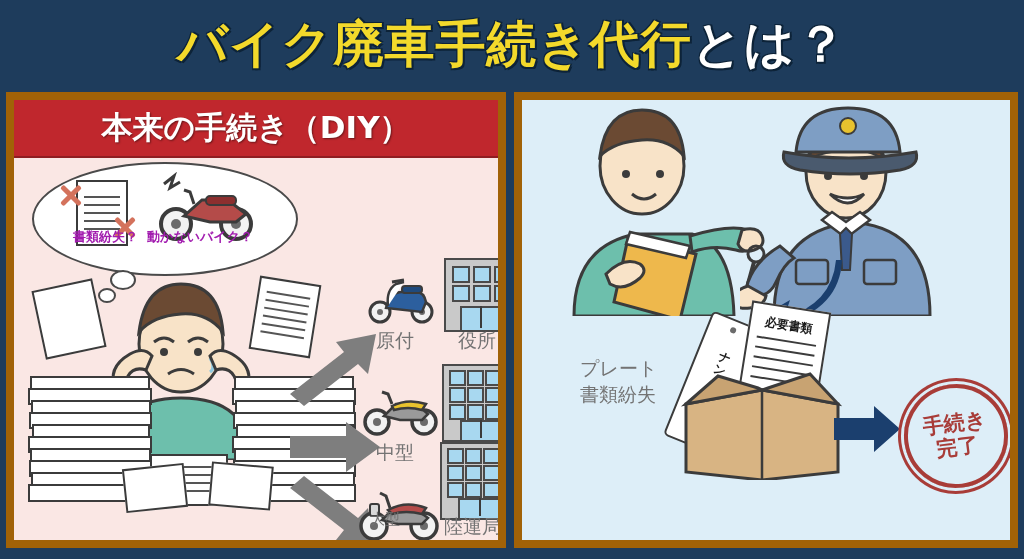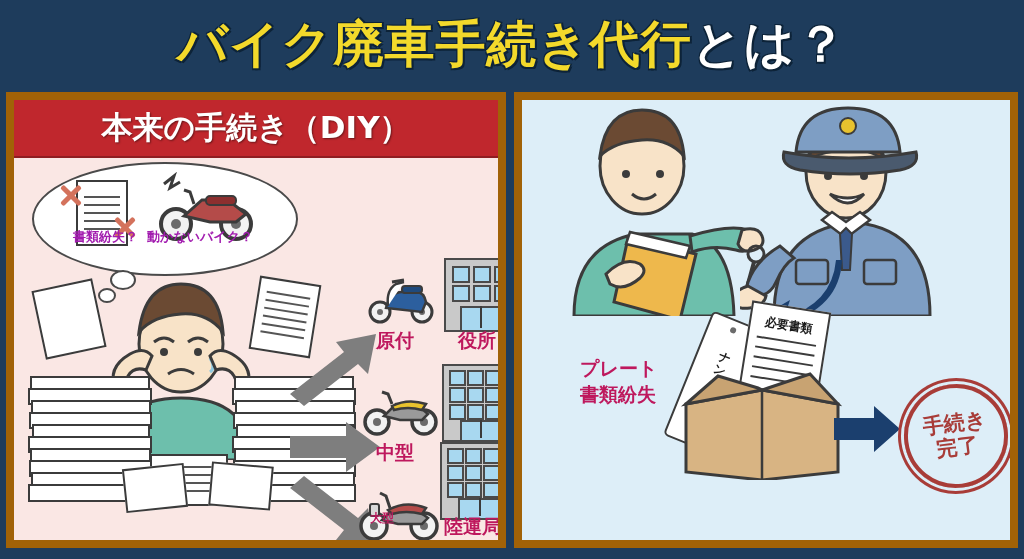--- a/index.html
+++ b/index.html
@@ -33,21 +33,21 @@
     height:56px;display:flex;align-items:center;justify-content:center;
     font-size:31px;font-weight:bold;color:#fff;white-space:nowrap;
     text-shadow:1px 1px 2px rgba(0,0,0,.45);
   }
   .head-red{background:#c0272d;border-bottom:2px solid #8f1d22;}
   .head-blue{background:#1c74ba;border-bottom:2px solid #145a91;}
   .panel-body{position:relative;width:100%;height:398px;}
 
   
   .ln{position:absolute;background:#3b3b3b;}
-  .lbl{position:absolute;font-weight:bold;color:#be185d;white-space:nowrap;}
+  .lbl{position:absolute;font-weight:normal;color:#737373;white-space:nowrap;}
 
   
   .bubble{
     position:absolute;left:18px;top:4px;width:262px;height:110px;
     background:#fff;border:2px solid #4a4a4a;border-radius:50%/50%;
   }
   .bub-s1{position:absolute;left:96px;top:112px;width:22px;height:16px;background:#fff;border:2px solid #4a4a4a;border-radius:50%;}
   .bub-s2{position:absolute;left:84px;top:130px;width:14px;height:11px;background:#fff;border:2px solid #4a4a4a;border-radius:50%;}
   .bub-text{position:absolute;left:22px;top:70px;width:254px;text-align:center;font-size:13px;font-weight:bold;color:#a21caf;}
 
@@ -252,21 +252,21 @@
       <svg style="position:absolute;left:344px;top:330px;" width="84" height="54" viewBox="0 0 84 54">
         <circle cx="16" cy="38" r="13" fill="#f2f2f2" stroke="#3b3b3b" stroke-width="3.5"></circle>
         <circle cx="66" cy="38" r="13" fill="#f2f2f2" stroke="#3b3b3b" stroke-width="3.5"></circle>
         <circle cx="16" cy="38" r="4" fill="#6b6b6b"></circle>
           <circle cx="66" cy="38" r="4" fill="#6b6b6b"></circle>
         <path d="M24 32 L36 20 L56 20 L70 30 L64 36 L40 36 Z" fill="#9a9a9a" stroke="#3b3b3b" stroke-width="2.5"></path>
         <path d="M30 22 q18 -10 38 -2 l-4 6 q-16 -4 -30 0z" fill="#b44b49" stroke="#3b3b3b" stroke-width="2.5"></path>
         <path d="M32 20 L28 8 L22 5" fill="none" stroke="#3b3b3b" stroke-width="3"></path>
         <rect x="12" y="16" width="9" height="12" rx="2" fill="#d9d9d9" stroke="#3b3b3b" stroke-width="2"></rect>
       </svg>
-      <div class="lbl" style="left:356px;top:352px;font-size:12px;">大型</div>
+      <div class="lbl" style="left:356px;top:352px;font-size:15px;">大型</div>
       <div style="position:absolute;left:426px;top:284px;width:82px;height:78px;">
         <div class="bld" style="left:0;top:0;width:78px;height:74px;"></div>
         <div class="win" style="left:7px;top:6px;width:13px;height:12px;"></div>
         <div class="win" style="left:25px;top:6px;width:13px;height:12px;"></div>
         <div class="win" style="left:43px;top:6px;width:13px;height:12px;"></div>
         <div class="win" style="left:60px;top:6px;width:12px;height:12px;"></div>
         <div class="win" style="left:7px;top:23px;width:13px;height:12px;"></div>
         <div class="win" style="left:25px;top:23px;width:13px;height:12px;"></div>
         <div class="win" style="left:43px;top:23px;width:13px;height:12px;"></div>
         <div class="win" style="left:60px;top:23px;width:12px;height:12px;"></div>

